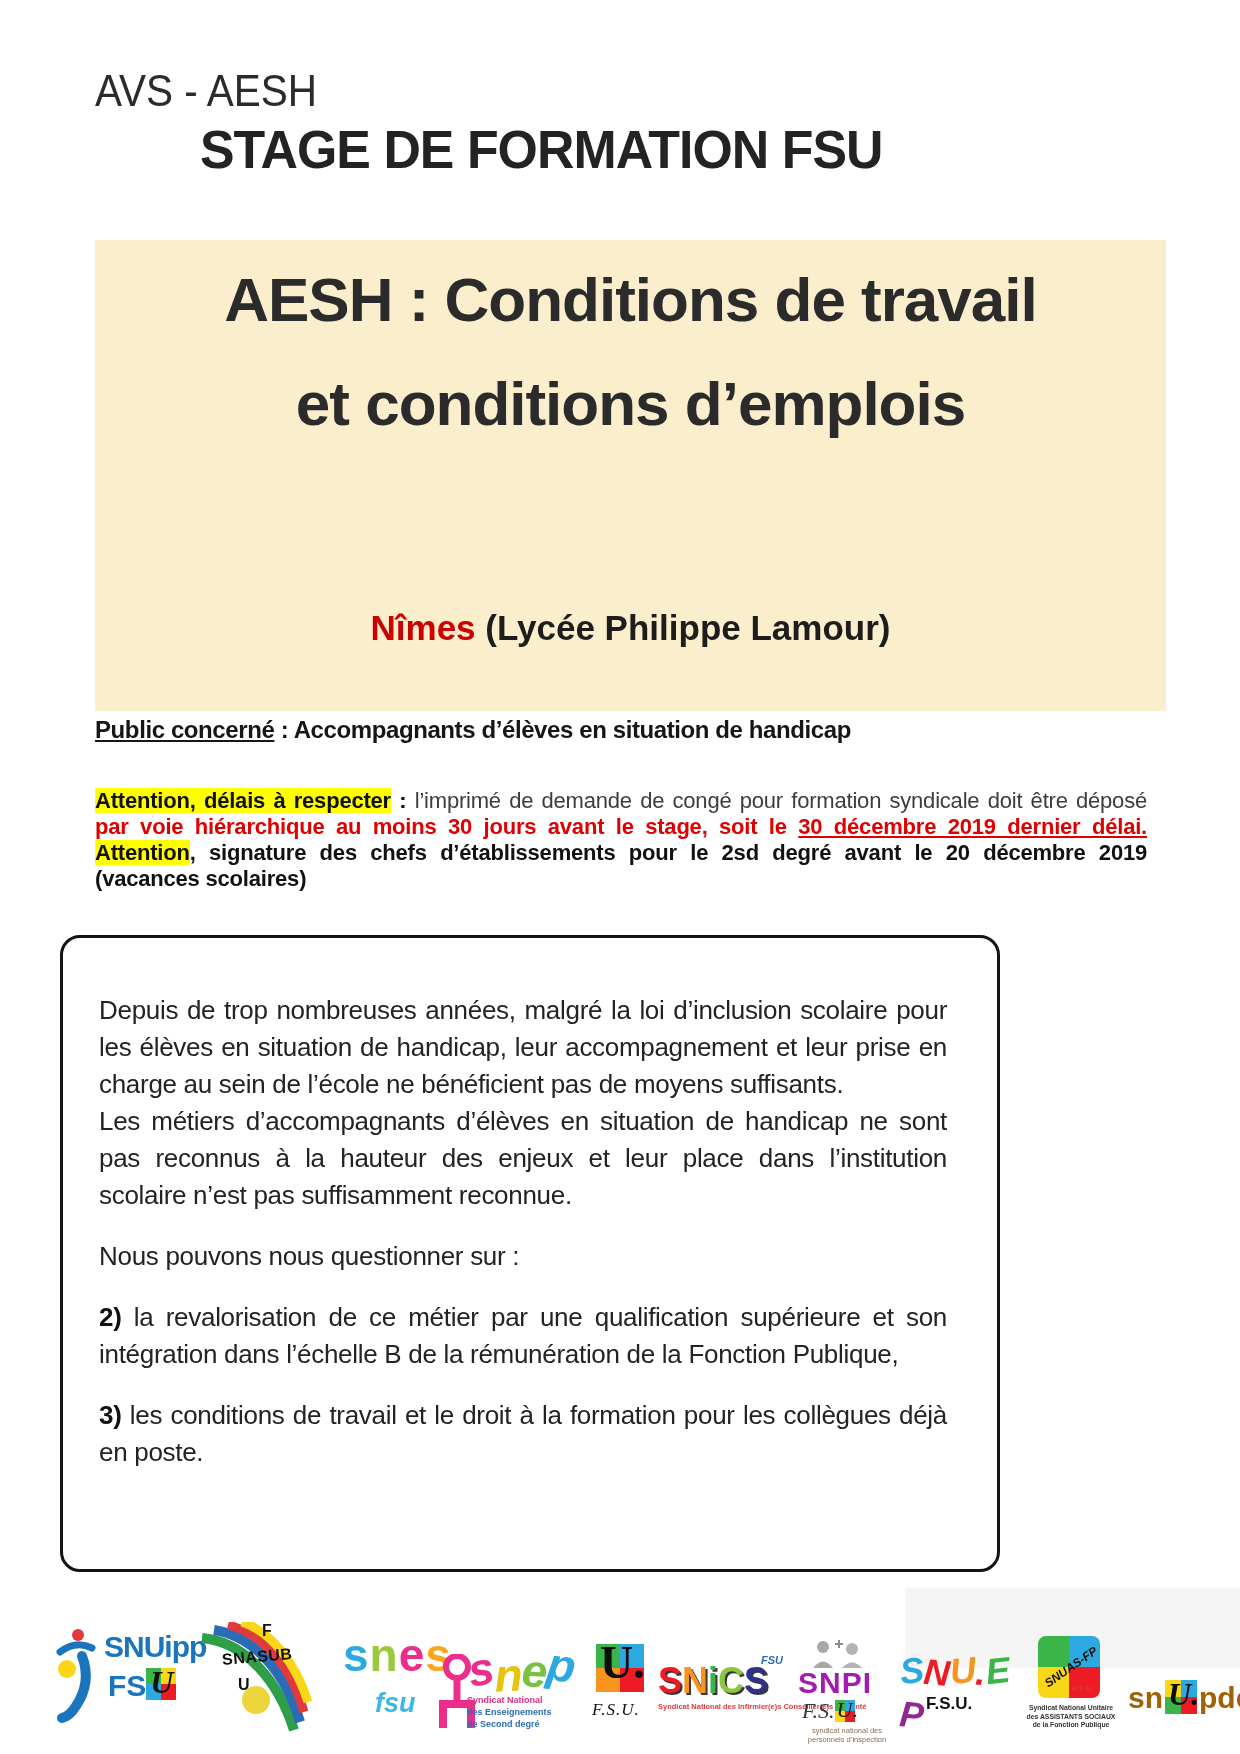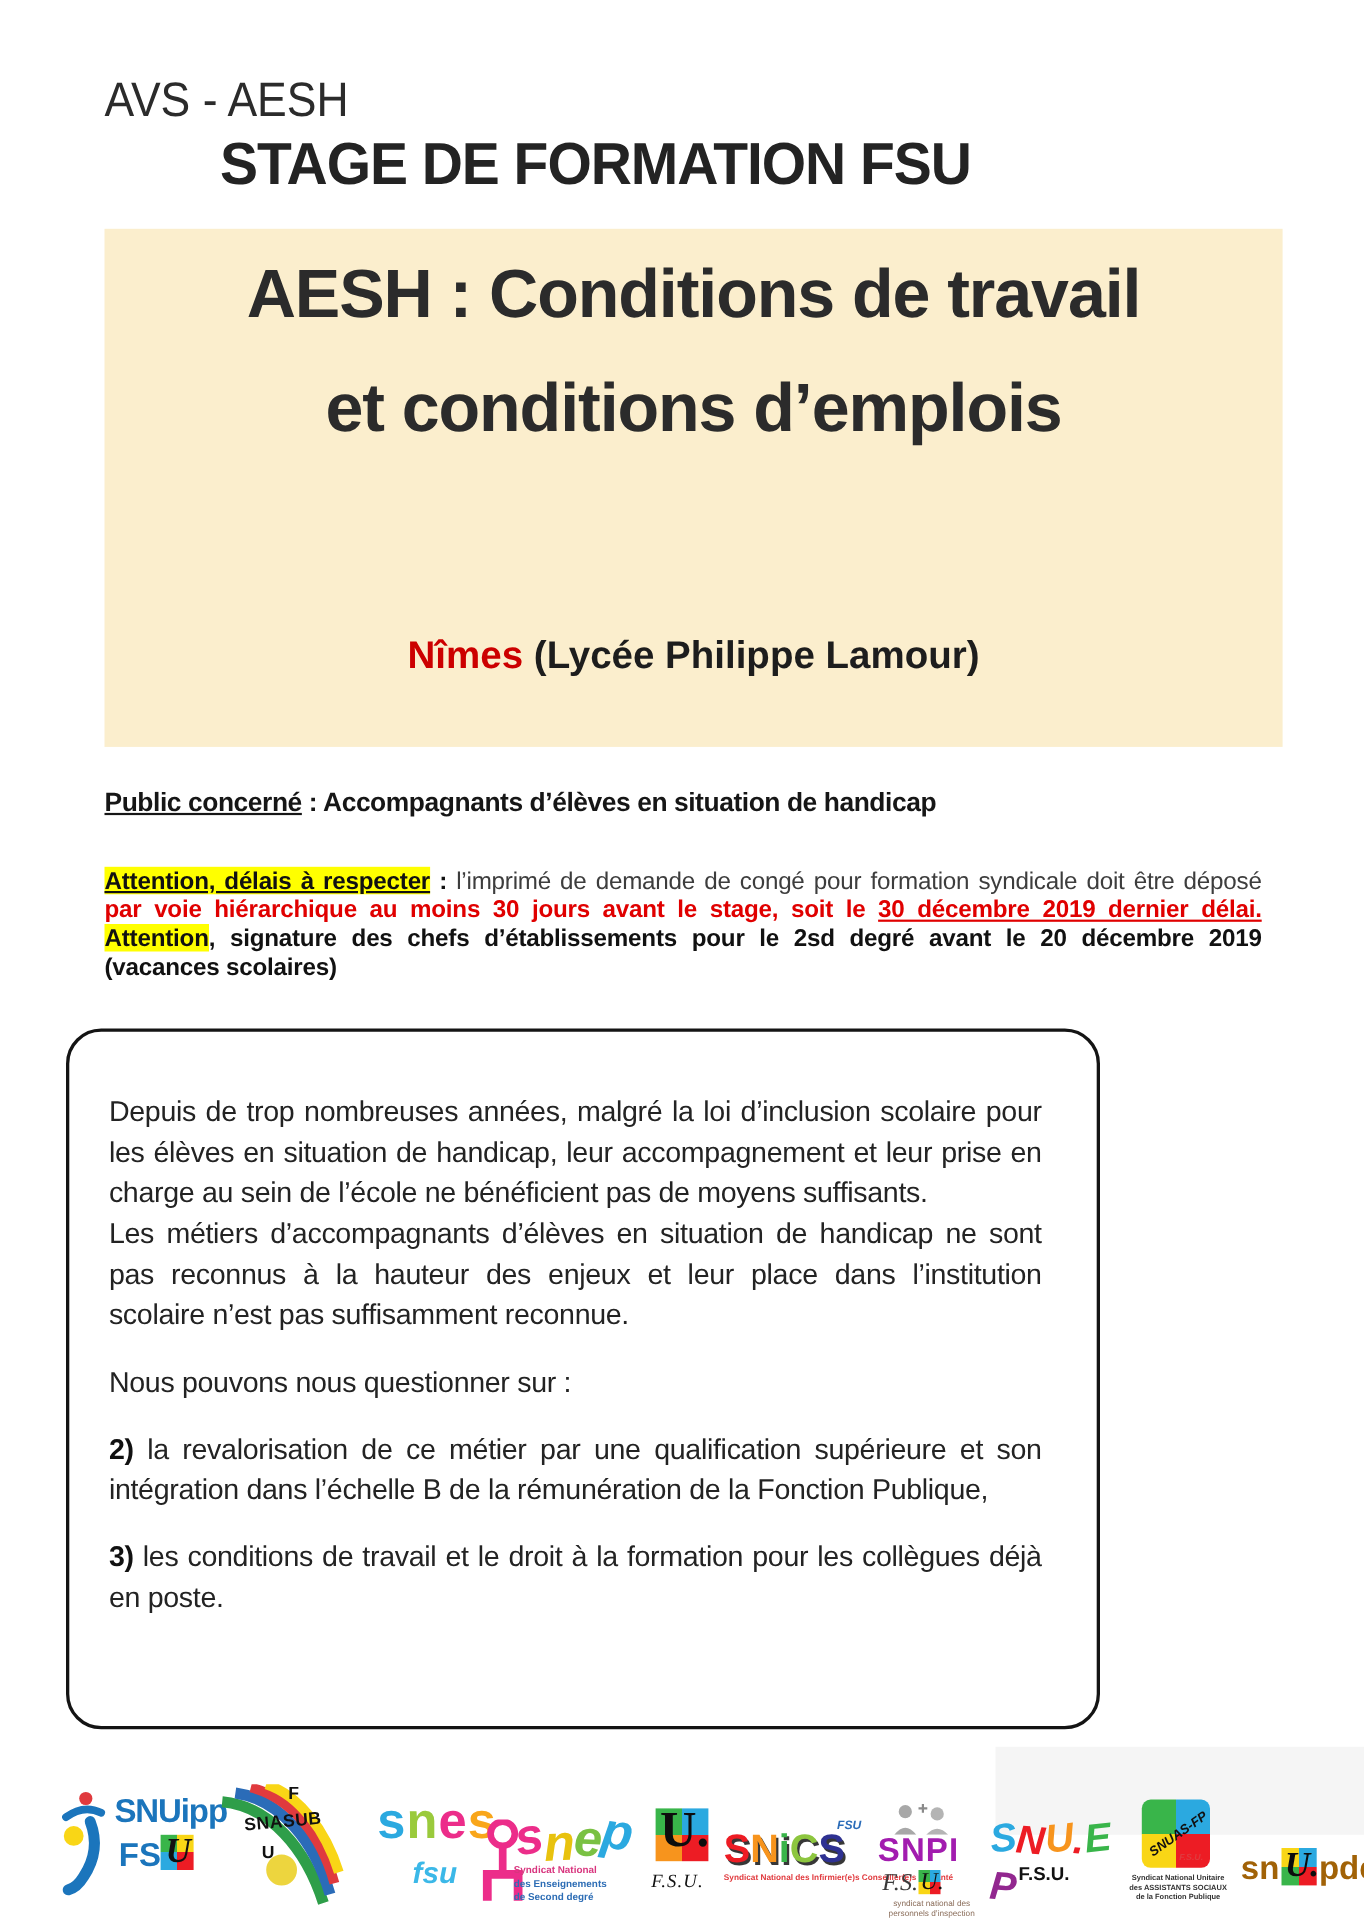--- a/index.html
+++ b/index.html
@@ -7,44 +7,44 @@
         font-family:"Liberation Sans",sans-serif;color:#222;}
   .abs{position:absolute;}
 
   
   .kicker{left:95px;top:66px;font-size:44px;color:#2b2b2b;letter-spacing:0;
           transform:scaleX(0.92);transform-origin:left top;}
   .main-title{left:200px;top:118px;font-size:54px;font-weight:800;color:#232323;
               letter-spacing:-1px;transform:scaleX(0.96);transform-origin:left top;}
 
   
-  .banner{left:95px;top:208px;width:1071px;height:471px;background:#fbeecd;}
+  .banner{left:95px;top:240px;width:1071px;height:471px;background:#fbeecd;}
   .banner > div{position:absolute;width:100%;text-align:center;}
   .b-line1{top:24px;font-size:62px;font-weight:800;color:#2b2b2b;letter-spacing:-1px;}
   .b-line2{top:128px;font-size:62px;font-weight:800;color:#2b2b2b;letter-spacing:-1px;}
   .b-date{top:262px;font-size:42px;font-weight:800;color:#242424;letter-spacing:-1px;}
   .b-city{top:368px;font-size:35px;font-weight:800;color:#1d1d1d;}
   .city-red{color:#cc0000;}
 
   
   .audience{left:95px;top:716px;font-size:24px;font-weight:800;color:#161616;letter-spacing:-0.4px;}
   .audience .u{text-decoration:underline;}
 
   
   .notice{left:95px;top:788px;width:1052px;text-align:justify;font-size:22px;line-height:26px;
           color:#3d3d3d;letter-spacing:-0.2px;}
-  .n-hl{background:#ffff00;color:#111;font-weight:800;text-decoration:underline;}
+  .n-hl{background:#ffff00;color:#111;font-weight:800;}
   .n-b{color:#111;font-weight:800;}
   .n-red{color:#e00000;font-weight:800;}
   .n-red-u{color:#e00000;font-weight:800;text-decoration:underline;}
   .n-hl2{background:#ffff00;color:#111;font-weight:800;}
 
   
   .round-box{left:60px;top:935px;width:940px;height:637px;border:3px solid #141414;
-             border-radius:32px;box-sizing:border-box;padding:54px 50px 0 36px;
+             border-radius:20px;box-sizing:border-box;padding:54px 50px 0 36px;
              text-align:justify;font-size:26px;line-height:37px;color:#232323;letter-spacing:-0.3px;}
   .round-box p{margin:0;}
   .rb-gap{margin-top:24px !important;}
   .rb-num{font-weight:800;color:#111;}
 
   
   .placeholder-box{left:905px;top:1588px;width:335px;height:80px;background:#f5f5f5;}
   .logo{position:absolute;}
 
   

